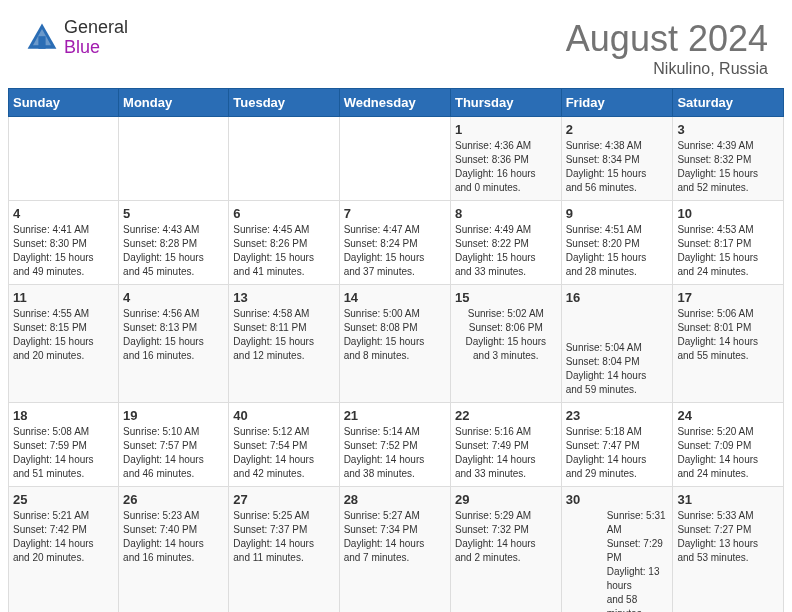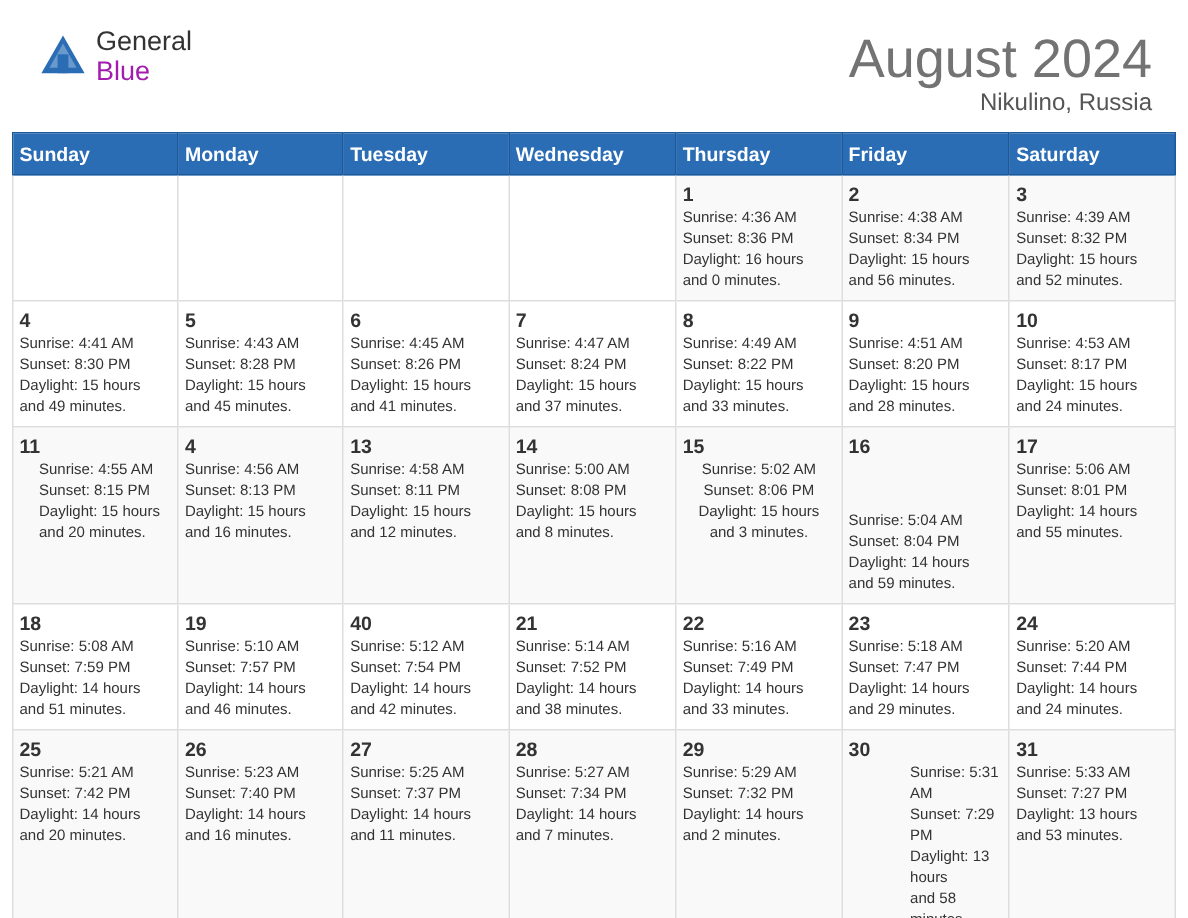--- a/index.html
+++ b/index.html
@@ -213,21 +213,21 @@
             <span class="day-num">10</span>
             <div class="day-info" style="white-space: pre-line;">Sunrise: 4:53 AM
 Sunset: 8:17 PM
 Daylight: 15 hours
 and 24 minutes.</div>
           </td>
         </tr>
         <tr>
           <td>
             <span class="day-num">11</span>
-            <div class="day-info" style="white-space: pre-line; margin-left: 13px;">Sunrise: 4:55 AM
+            <div class="day-info" style="white-space: pre-line;">Sunrise: 4:55 AM
 Sunset: 8:15 PM
 Daylight: 15 hours
 and 20 minutes.</div>
           </td>
           <td>
             <span class="day-num">4</span>
             <div class="day-info" style="white-space: pre-line;">Sunrise: 4:56 AM
 Sunset: 8:13 PM
 Daylight: 15 hours
 and 16 minutes.</div>
@@ -307,21 +307,21 @@
           <td>
             <span class="day-num">23</span>
             <div class="day-info" style="white-space: pre-line;">Sunrise: 5:18 AM
 Sunset: 7:47 PM
 Daylight: 14 hours
 and 29 minutes.</div>
           </td>
           <td>
             <span class="day-num">24</span>
             <div class="day-info" style="white-space: pre-line;">Sunrise: 5:20 AM
-Sunset: 7:44 PM
+Sunset: 7:09 PM
 Daylight: 14 hours
 and 24 minutes.</div>
           </td>
         </tr>
         <tr>
           <td>
             <span class="day-num">25</span>
             <div class="day-info" style="white-space: pre-line;">Sunrise: 5:21 AM
 Sunset: 7:42 PM
 Daylight: 14 hours

